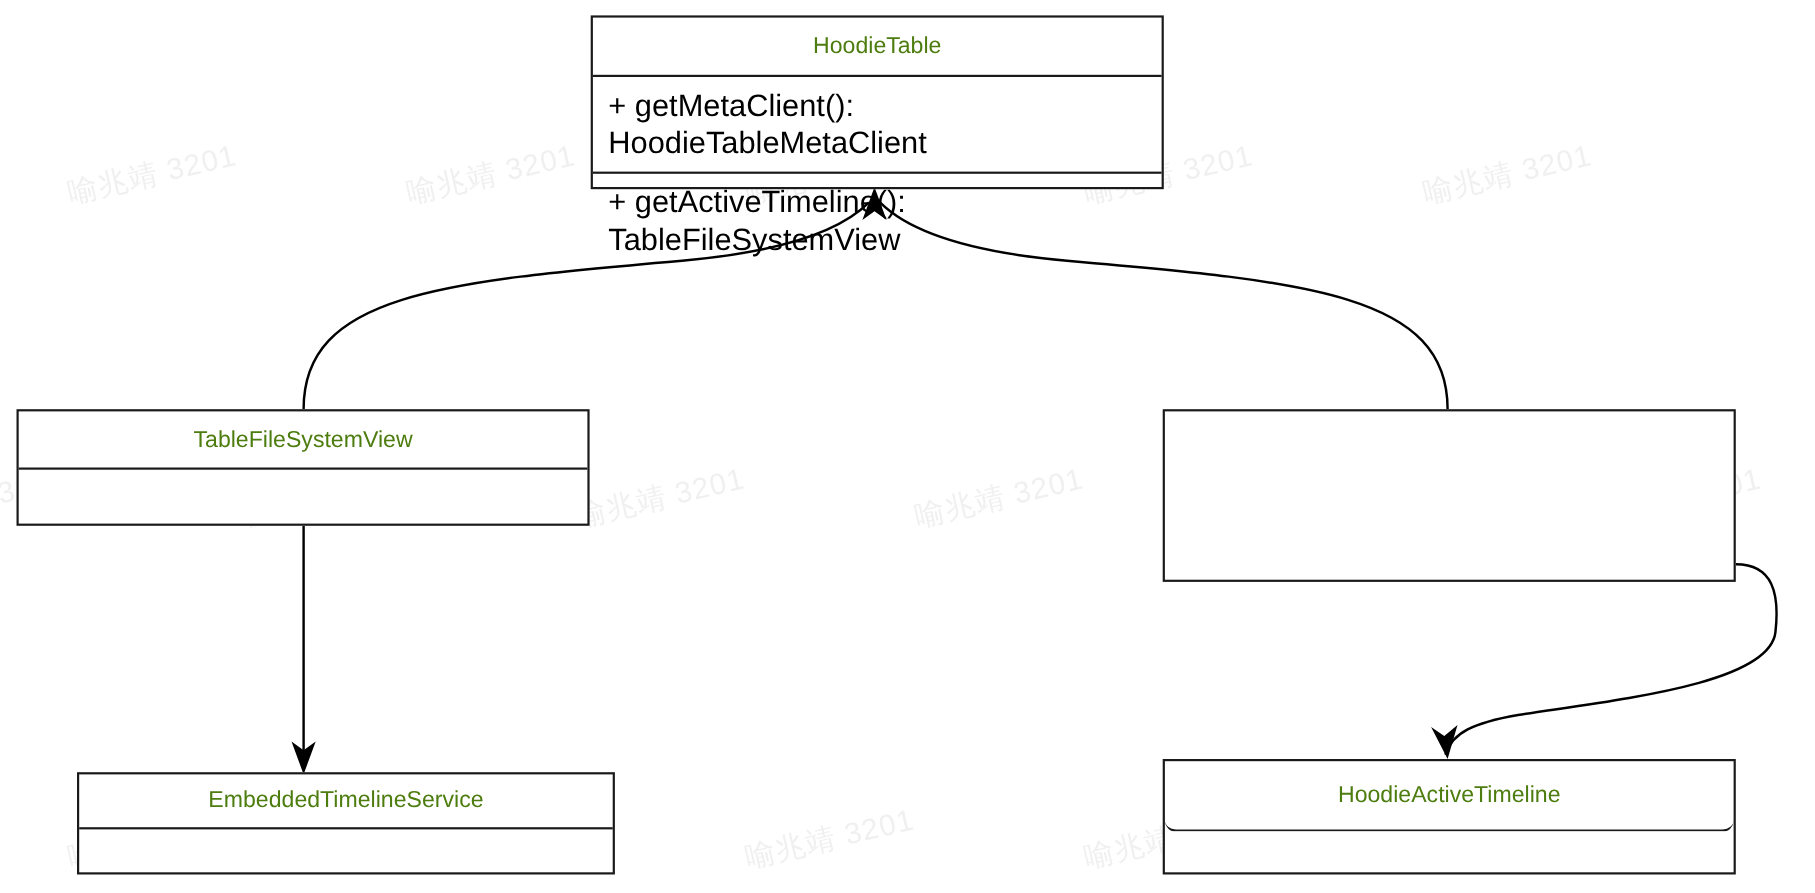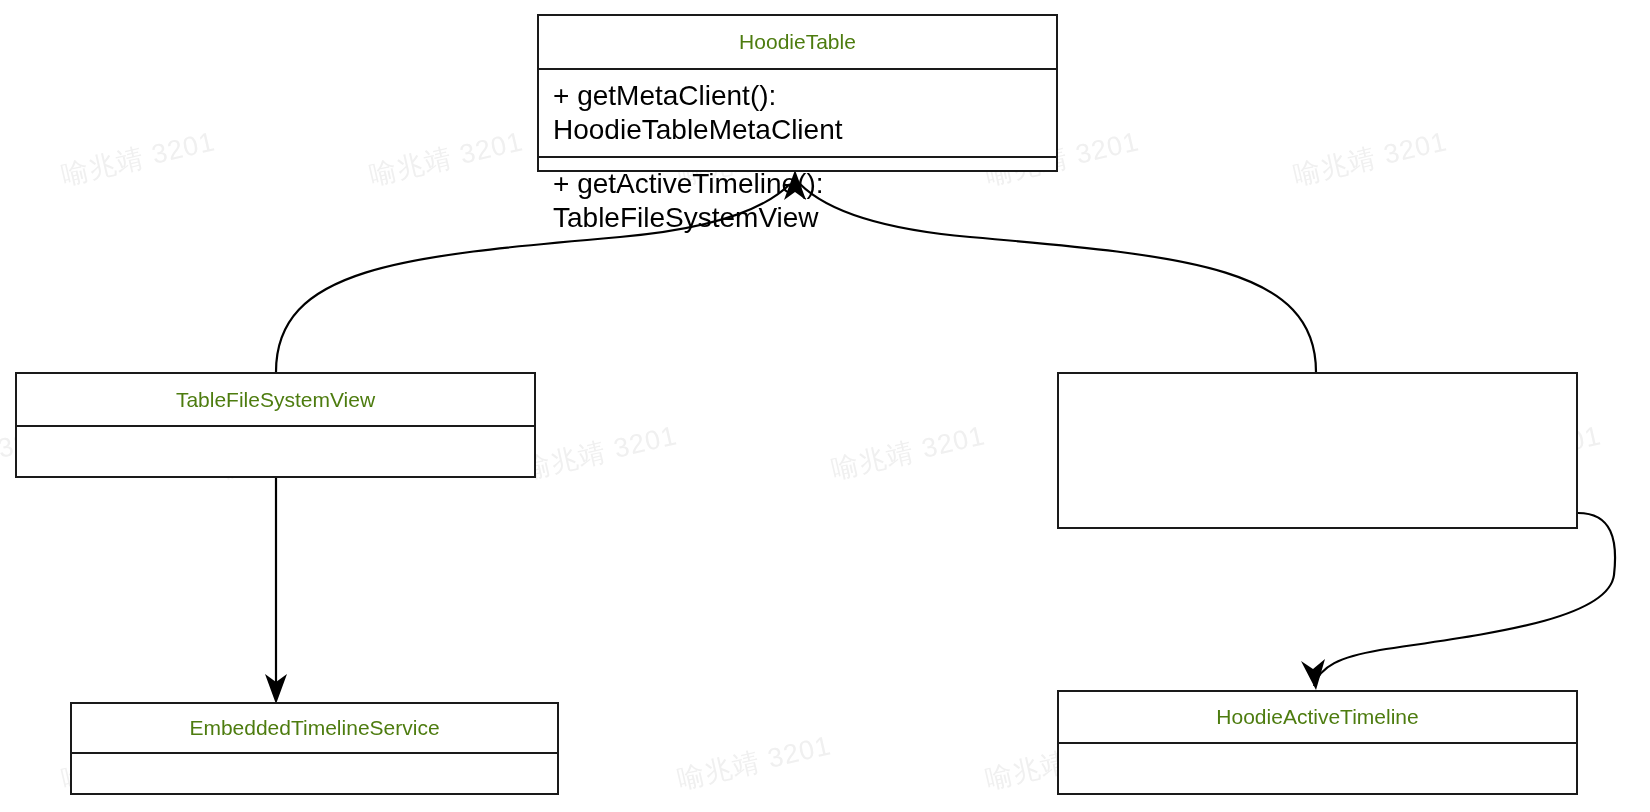--- a/index.html
+++ b/index.html
@@ -155,19 +155,19 @@
   </div>
 
   <div class="uml-class" style="left:22px; top:702px; width:489px; height:93px;margin-left:48px;">
     <div class="uml-compartment uml-name-compartment" style="height:50px;">EmbeddedTimelineService</div>
     <div class="uml-compartment uml-members-compartment" style="height:39px;">
       <div class="uml-member uml-member-empty"></div>
     </div>
   </div>
 
   <div class="uml-class" style="left:1057px; top:690px; width:521px; height:105px;">
-    <div class="uml-compartment uml-name-compartment" style="height:52px;">HoodieActiveTimeline</div>
+    <div class="uml-compartment uml-name-compartment" style="height:64px;border-radius:10px;">HoodieActiveTimeline</div>
     <div class="uml-compartment uml-members-compartment" style="height:49px;">
       <div class="uml-member uml-member-empty"></div>
     </div>
   </div>
 
 </div>
 
 </body></html>

